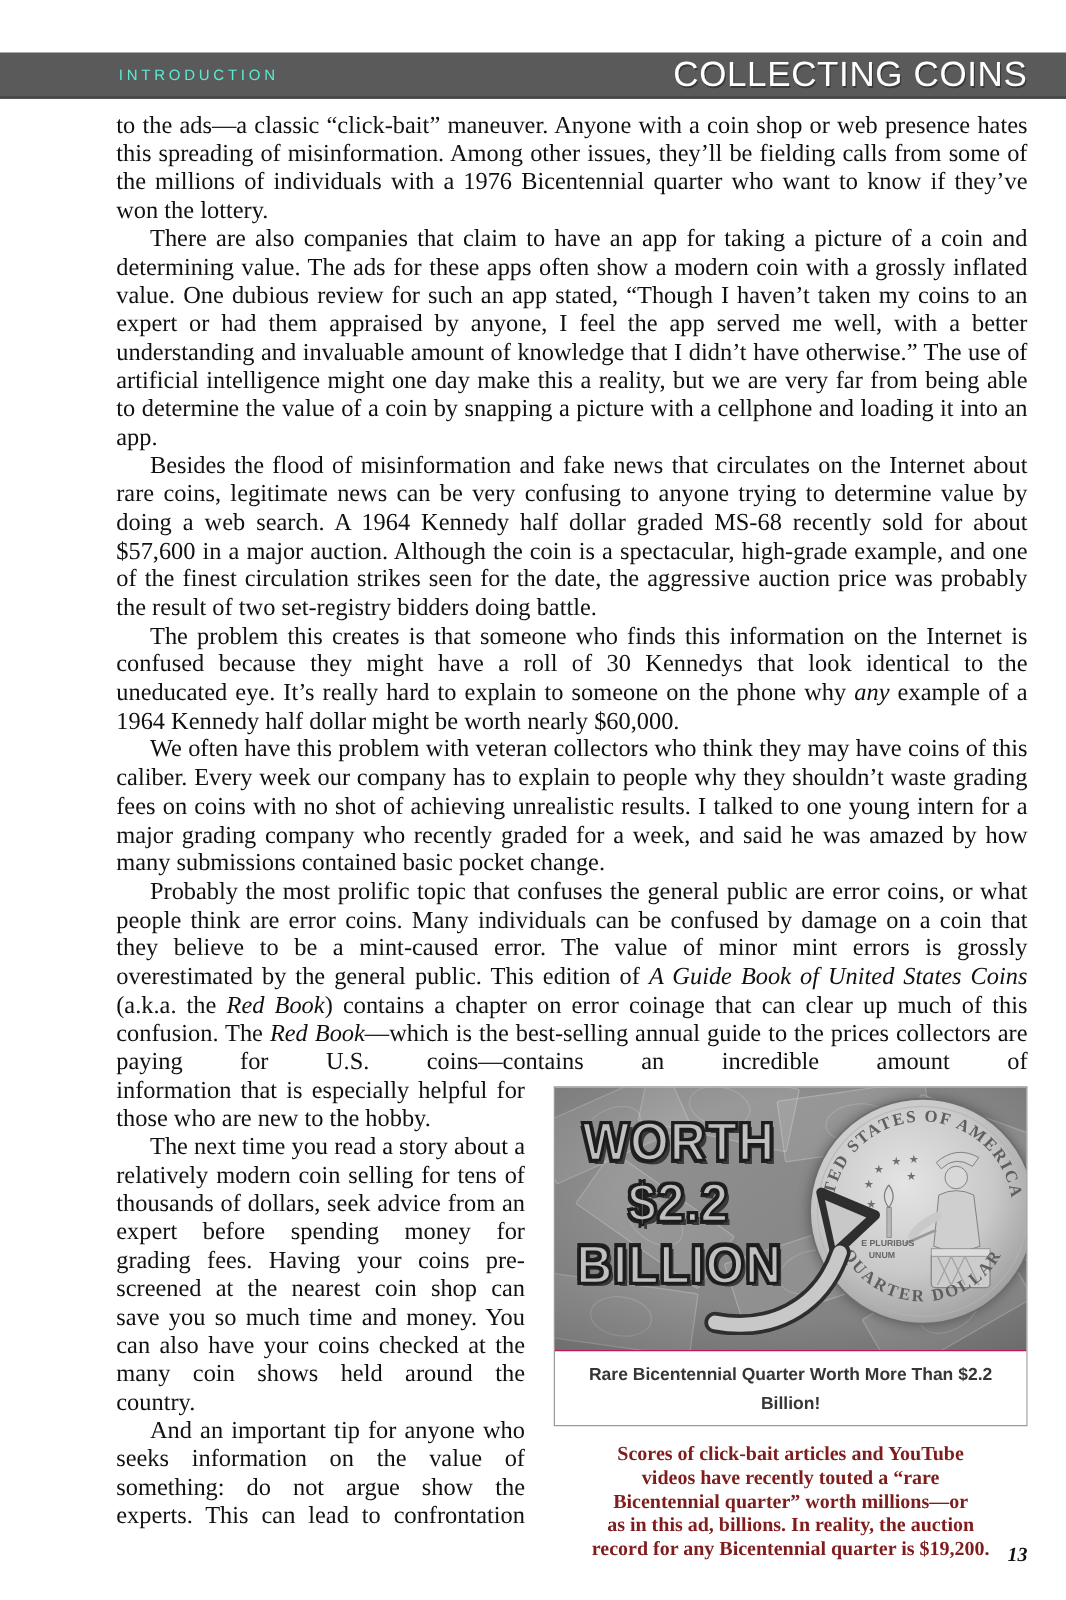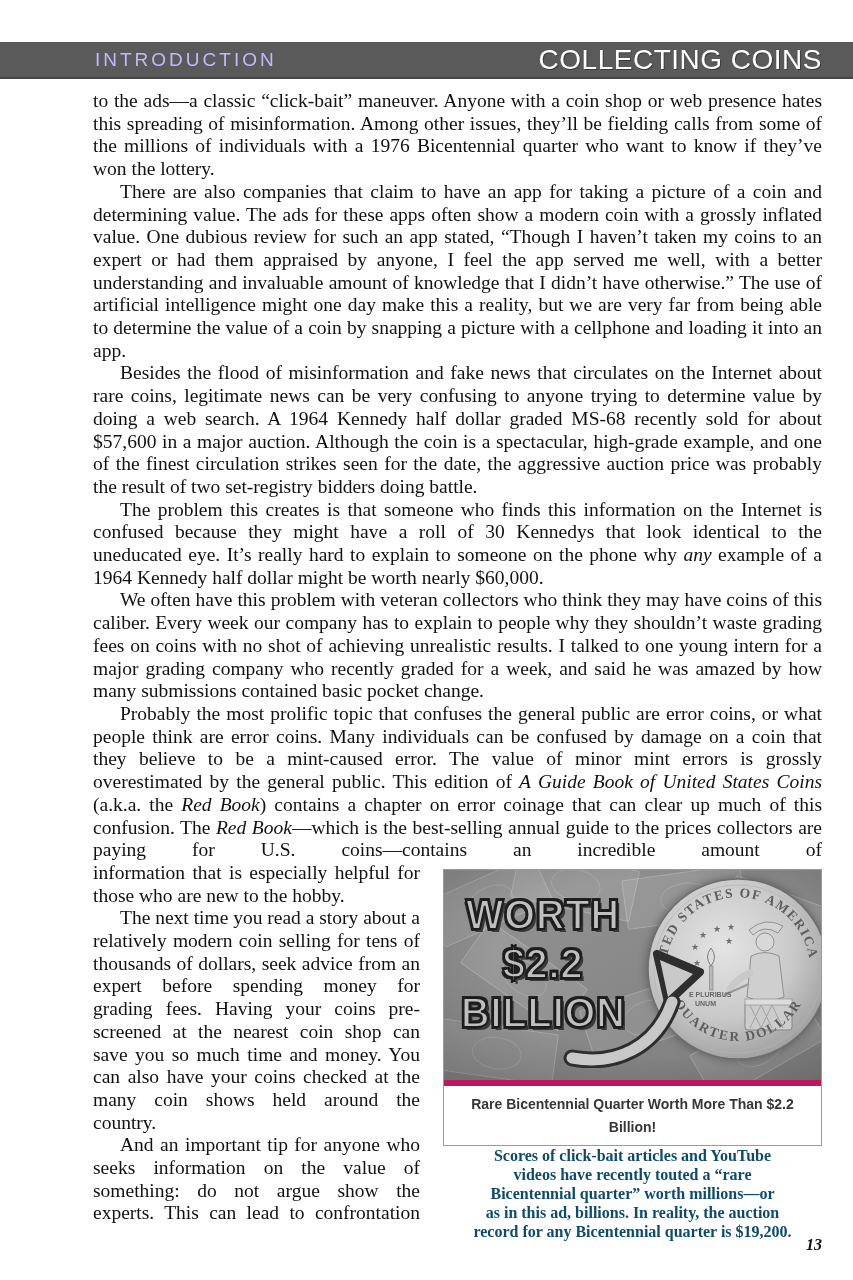--- a/index.html
+++ b/index.html
@@ -8,22 +8,22 @@
     overflow:hidden;font-family:"Liberation Serif","DejaVu Serif",serif;color:#111;
   }
   
   .chapter-bar{
     position:absolute;left:0;top:42px;width:853px;height:37px;
     background:#5a5a5a;border-bottom:2px solid #474747;
     display:flex;align-items:center;justify-content:space-between;
     padding:0 31px 0 95px;box-sizing:border-box;
   }
   .section-label{
-    color:#c4b5fd;font-family:"Liberation Sans",sans-serif;
-    font-size:19px;letter-spacing:3px;font-weight:400;
+    color:#5eead4;font-family:"Liberation Sans",sans-serif;
+    font-size:12px;letter-spacing:3px;font-weight:400;
   }
   .chapter-title{
     color:#ffffff;font-family:"Liberation Sans",sans-serif;
     font-weight:400;font-size:28px;letter-spacing:.5px;
     text-shadow:1px 1px 0 rgba(0,0,0,.35);
   }
   
   .content{
     position:absolute;left:93px;top:90px;width:729px;
     font-size:19.5px;line-height:22.7px;
@@ -59,27 +59,27 @@
   .ad-headline > div{
     font-weight:800;font-size:43px;line-height:49px;letter-spacing:1px;
     color:#bfbfbf;-webkit-text-stroke:2px #1c1c1c;
     text-shadow:-2px -2px 0 #222,2px -2px 0 #222,-2px 2px 0 #222,3px 3px 0 #3a3a3a;
     transform:scaleX(.92);
   }
   .coin-svg{position:absolute;right:-10px;top:6px;z-index:2;
     filter:drop-shadow(0 0 5px rgba(0,0,0,.35));}
   .arrow-svg{position:absolute;left:116px;top:66px;z-index:3;}
   .ad-banner{
-    background:#ffffff;border-top:6px solid #be185d;text-align:center;
+    background:#ffffff;border-top:1px solid #be185d;text-align:center;
     font-family:"Liberation Sans",sans-serif;font-size:14px;font-weight:700;
     color:#363636;padding:7px 2px;margin:0;
   }
   .photo-caption{
-    text-align:center;font-weight:700;
-    font-size:16px;line-height:19px;white-space:pre-line;color:#0c4a6e;
+    margin-top:13px;text-align:center;font-weight:700;
+    font-size:16px;line-height:19px;white-space:pre-line;color:#7f1d1d;
   }
   
   .page-number{
     position:absolute;right:31px;top:1236px;
     font-weight:700;font-size:16px;font-style:italic;
   }
 </style>
 </head>
 <body>
 

